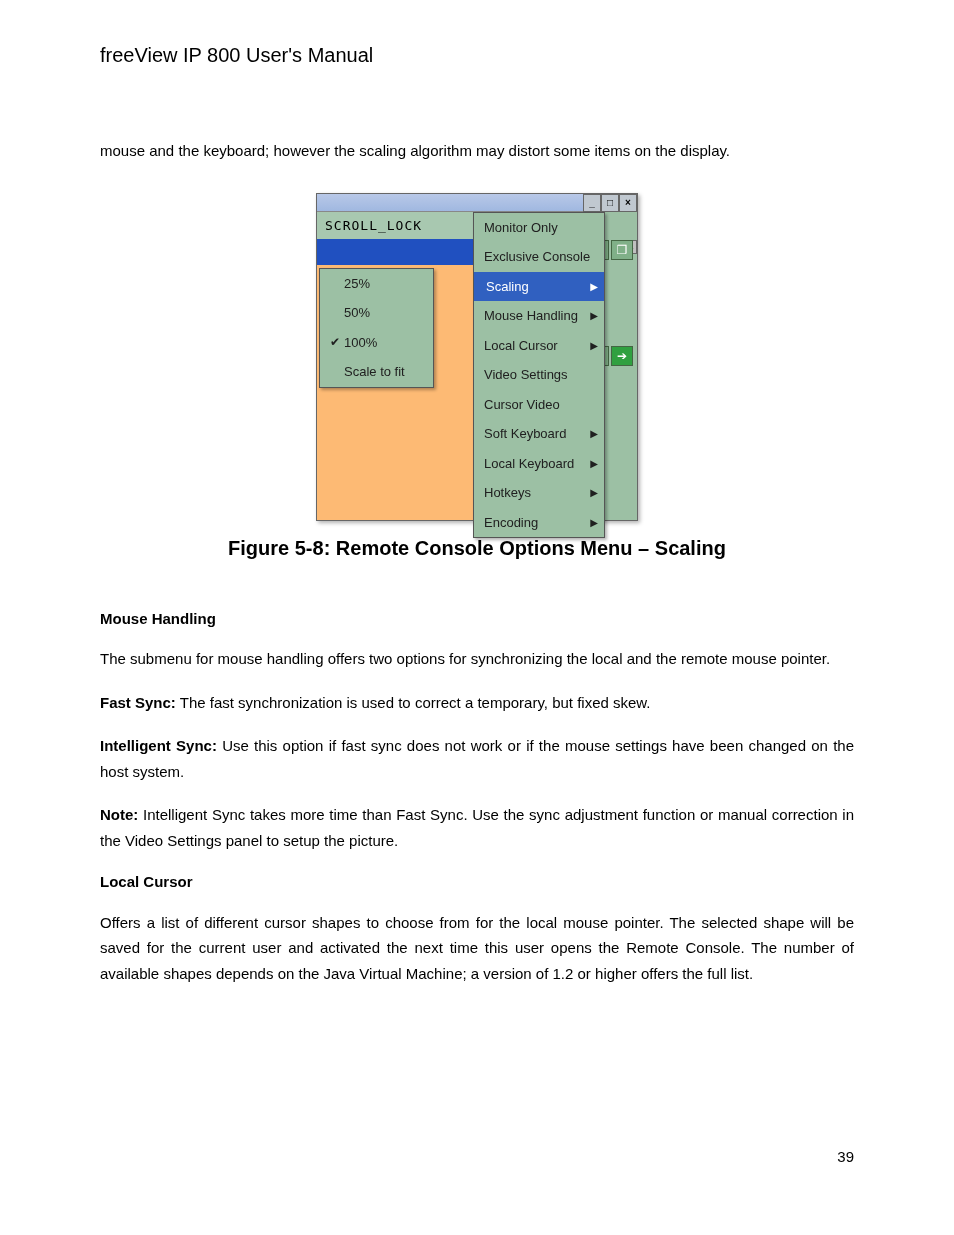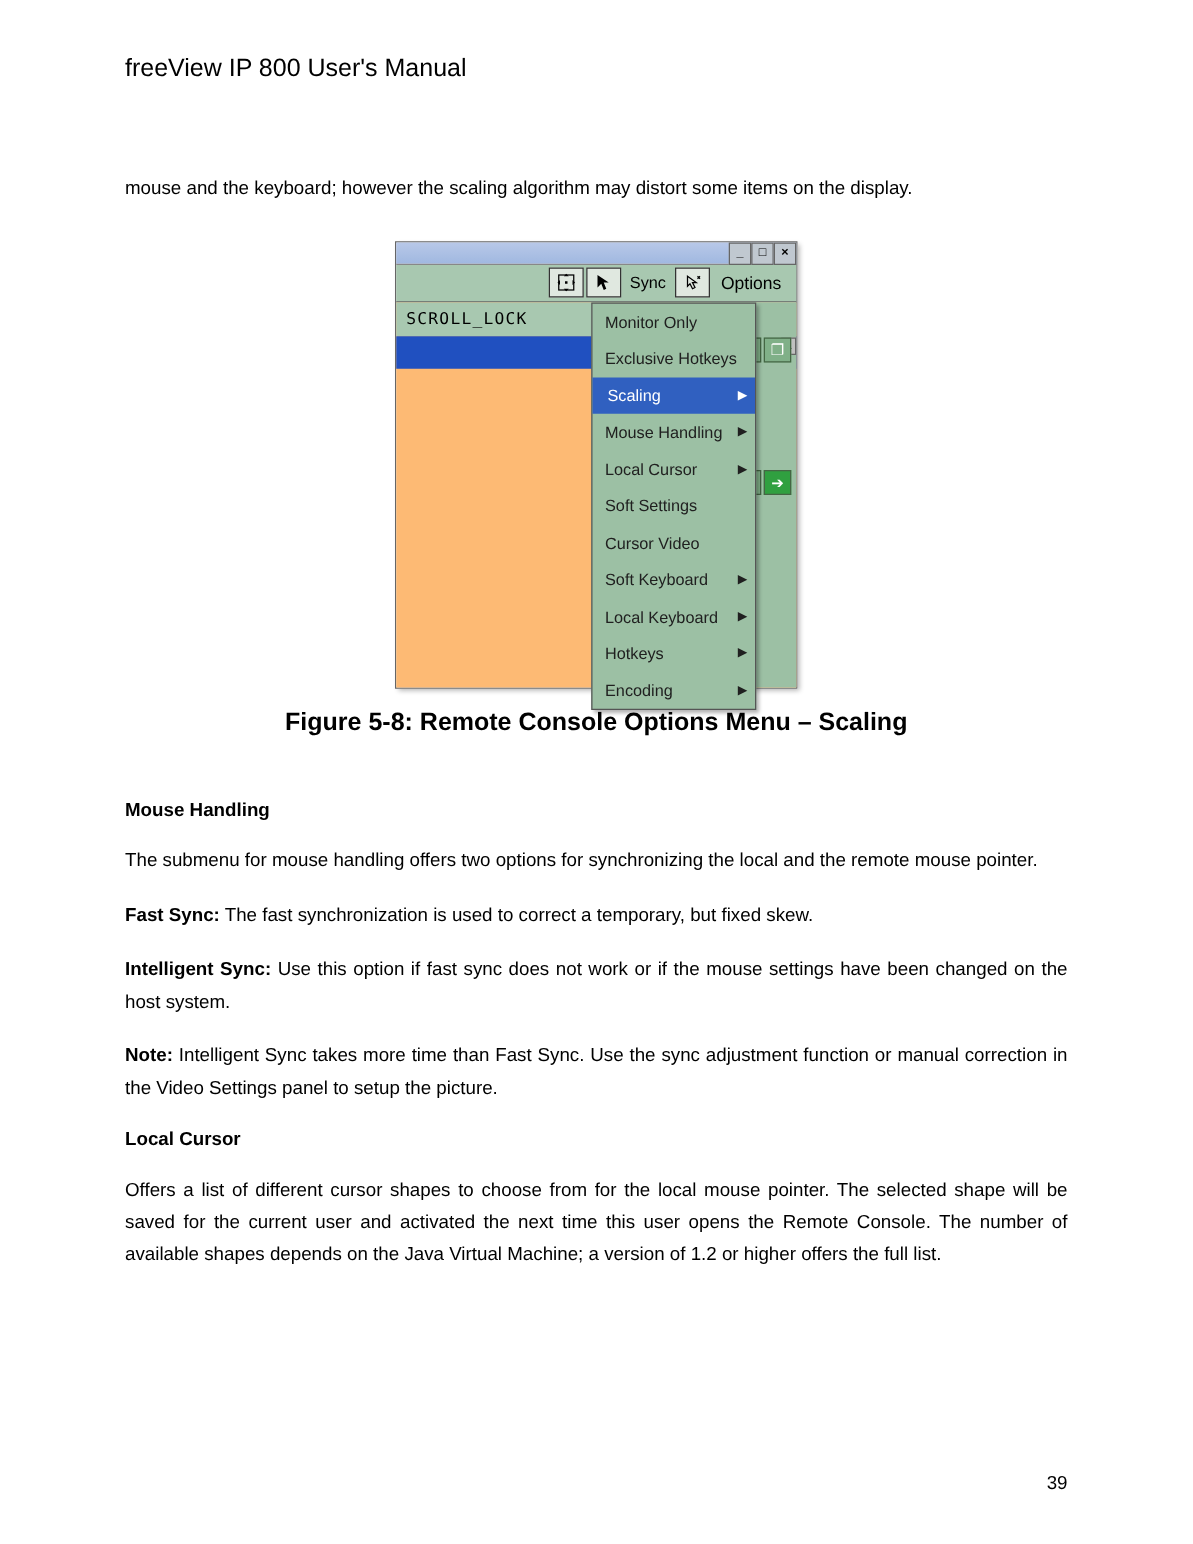--- a/index.html
+++ b/index.html
@@ -224,41 +224,20 @@
 
 <div class="figure-wrap">
   <div class="screenshot">
     <div class="titlebar">
       <div class="win-controls">
         <div class="win-btn">_</div>
         <div class="win-btn">□</div>
         <div class="win-btn">×</div>
       </div>
     </div>
-    <div class="toolbar">
-      <div class="tool-icon">
-        <svg width="16" height="16" viewBox="0 0 16 16">
-            <path d="M8 1 L6 3 L10 3 Z M8 15 L6 13 L10 13 Z M1 8 L3 6 L3 10 Z M15 8 L13 6 L13 10 Z M7 7 L9 7 L9 9 L7 9 Z" fill="#000"></path>
-            <rect x="2" y="2" width="12" height="12" fill="none" stroke="#000"></rect>
-          </svg>
-      </div>
-      <div class="tool-icon">
-        <svg width="14" height="14" viewBox="0 0 14 14">
-            <path d="M2 1 L2 11 L5 8 L7 13 L9 12 L7 7 L11 7 Z" fill="#000"></path>
-          </svg>
-      </div>
-      <span class="sync-label">Sync</span>
-      <div class="tool-icon">
-        <svg width="14" height="14" viewBox="0 0 14 14">
-            <path d="M3 2 L3 10 L5 8 L7 12 L9 11 L7 7 L10 7 Z" fill="none" stroke="#000"></path>
-            <path d="M11 2 L13 4 M13 2 L11 4" stroke="#000"></path>
-          </svg>
-      </div>
-      <span class="options-label">Options</span>
-    </div>
     <div class="body-area">
       <div class="scroll-lock-row">SCROLL_LOCK</div>
       <div class="blue-bar"></div>
 
       <div class="right-panel">
         <div class="scrollbar-stub">▲</div>
         <div class="panel-icons-top">
           <div class="panel-icon">_</div>
           <div class="panel-icon">❐</div>
         </div>
@@ -266,55 +245,73 @@
           <div class="panel-icon">✓</div>
           <div class="panel-icon green">➔</div>
         </div>
       </div>
 
       <div class="submenu submenu-main" id="main-menu">
           <div class="menu-item">
             <span>Monitor Only</span>
           </div>
           <div class="menu-item">
-            <span>Exclusive Hotkeys</span>
+            <span>Exclusive Console</span>
           </div>
           <div class="menu-item highlighted">
             <span>Scaling</span>
             <span class="arrow">▶</span>
           </div>
           <div class="menu-item">
             <span>Mouse Handling</span>
             <span class="arrow">▶</span>
           </div>
           <div class="menu-item">
             <span>Local Cursor</span>
             <span class="arrow">▶</span>
           </div>
           <div class="menu-item">
-            <span>Soft Settings</span>
+            <span>Video Settings</span>
           </div>
           <div class="menu-item">
             <span>Cursor Video</span>
           </div>
           <div class="menu-item">
             <span>Soft Keyboard</span>
             <span class="arrow">▶</span>
           </div>
           <div class="menu-item">
             <span>Local Keyboard</span>
             <span class="arrow">▶</span>
           </div>
           <div class="menu-item">
             <span>Hotkeys</span>
             <span class="arrow">▶</span>
           </div>
           <div class="menu-item">
             <span>Encoding</span>
             <span class="arrow">▶</span>
+          </div>
+        </div>
+      <div class="submenu submenu-scaling" id="scaling-menu">
+          <div class="menu-item">
+            <span class="check"></span>
+            <span>25%</span>
+          </div>
+          <div class="menu-item">
+            <span class="check"></span>
+            <span>50%</span>
+          </div>
+          <div class="menu-item">
+            <span class="check">✔</span>
+            <span>100%</span>
+          </div>
+          <div class="menu-item">
+            <span class="check"></span>
+            <span>Scale to fit</span>
           </div>
         </div>
     </div>
   </div>
 </div>
 
 <div class="figure-caption">Figure 5-8: Remote Console Options Menu – Scaling</div>
 
 <h3 class="section">Mouse Handling</h3>
 <p class="body-text">The submenu for mouse handling offers two options for synchronizing the local and the remote mouse pointer.</p>

